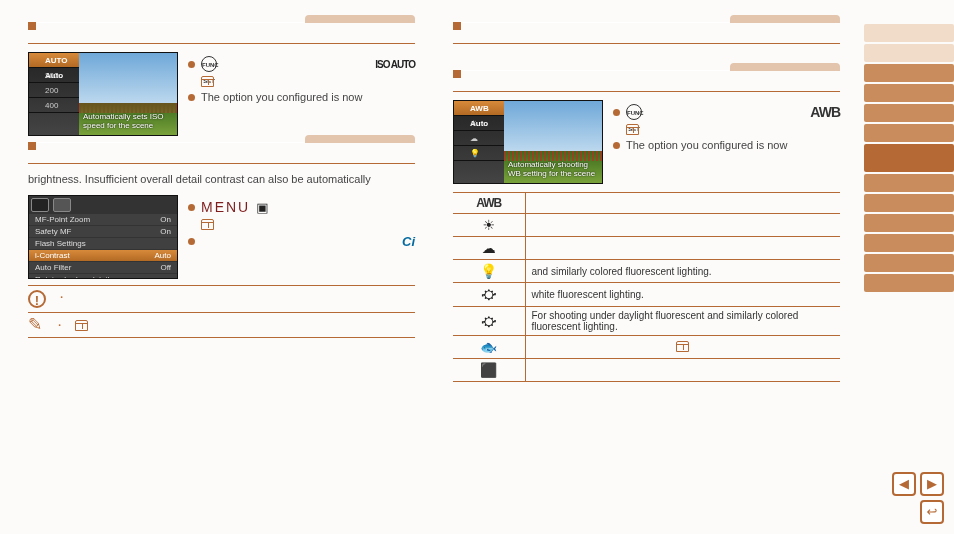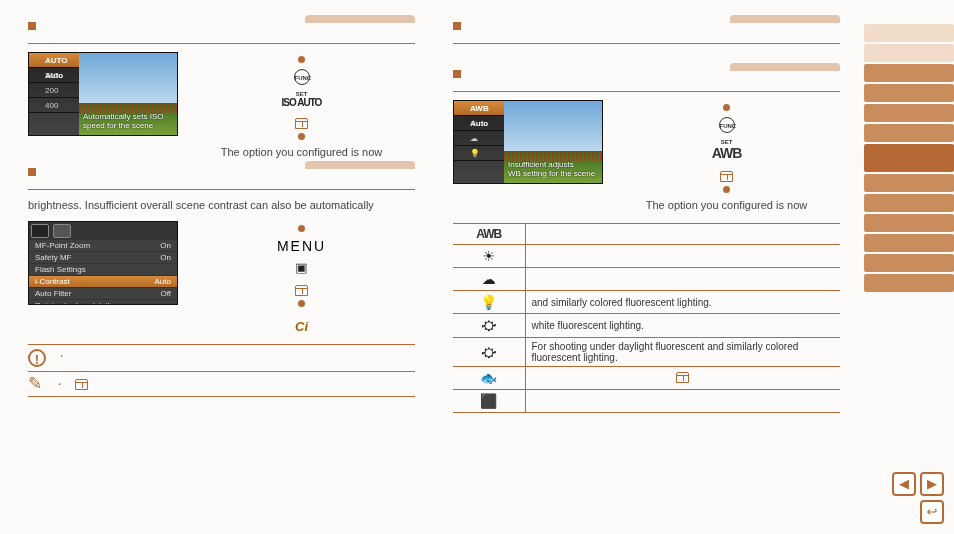--- a/index.html
+++ b/index.html
@@ -125,41 +125,41 @@
     font-size:8px;
   }
   .cam-menu2 .tabbar{height:18px;background:#333;}
   .cam-menu2 .tabbar .camicon{display:inline-block;width:18px;height:14px;margin:2px;background:#222;border:1px solid #888;border-radius:2px;}
   .cam-menu2 .r{display:flex;justify-content:space-between;padding:1px 6px;border-bottom:1px solid #333;}
   .cam-menu2 .r.sel{background:linear-gradient(#d78a3a,#b36a24);color:#fff;}
   .step-col { flex: 1; }
   .step-line {
     color: var(--orange-text);
     font-size: 11px;
-    display:flex;align-items:center;gap:6px;margin:4px 0;flex-direction:column;
+    display:flex;align-items:center;gap:6px;margin:4px 0;
   }
   .dot {
     width: 7px; height: 7px; background: var(--brown-dark); border-radius: 50%;
     display:inline-block;flex:none;
   }
   .book-icon {
     display:inline-block;width:13px;height:11px;
     border:1px solid var(--brown-dark);border-radius:2px 2px 0 0;
     position:relative;
   }
   .book-icon::before,.book-icon::after{content:"";position:absolute;top:2px;width:50%;bottom:1px;border-top:1px solid var(--brown-dark);}
   .book-icon::before{left:0;border-right:1px solid var(--brown-dark);}
   .book-icon::after{right:0;}
   .circ-icon{
     display:inline-block;width:16px;height:16px;border:1px solid #333;border-radius:50%;
     font-size:6px;line-height:16px;text-align:center;color:#333;font-weight:bold;
   }
   .iso-auto{display:inline-block;font-weight:bold;font-size:10px;color:#222;letter-spacing:-1px;}
   .awb{display:inline-block;font-weight:bold;font-size:14px;color:#333;letter-spacing:-1px;}
-  .menu-lbl{font-size:14px;color:#000000;letter-spacing:2px;}
+  .menu-lbl{font-size:14px;color:#7f1d1d;letter-spacing:2px;}
   .warn-icon{
     display:inline-block;width:18px;height:18px;border:2px solid var(--brown-dark);border-radius:50%;
     color:var(--brown-dark);font-weight:bold;text-align:center;line-height:17px;font-size:13px;
   }
   .pencil-icon{
     display:inline-block;width:16px;height:16px;position:relative;color:var(--brown-dark);
   }
   .pencil-icon::before{content:"✎";font-size:17px;line-height:16px;}
   .body-txt { color:#444; line-height:1.4; margin:8px 0; }
   hr.sep { border:none;border-top:1px solid var(--brown-dark); margin:4px 0; }
@@ -228,21 +228,21 @@
           <span class="dot"></span>
           <span style="color:#444">The option you configured is now</span>
         </div>
       </div>
     </div>
 
     <div class="sect-head">
       <div class="sect-head-tab"></div>
     </div>
 
-    <div class="body-txt">brightness. Insufficient overall scene contrast can also be automatically</div>
+    <div class="body-txt">brightness. Insufficient overall detail contrast can also be automatically</div>
 
     <div class="row">
       <div class="thumb">
         <div class="cam-menu2">
           <div class="tabbar"><span class="camicon"></span><span class="camicon" style="background:#555"></span></div>
           <div class="r">
               <span>MF-Point Zoom</span>
               <span>On</span>
             </div>
           <div class="r">
@@ -272,21 +272,21 @@
           <span class="menu-lbl">MENU</span>
           <span style="font-size:13px;color:#222">▣</span>
         </div>
         <div class="step-line">
           <span style="width:7px"></span>
           <span class="book-icon"></span>
         </div>
         <div class="step-line">
           <span class="dot"></span>
           <span style="flex:1"></span>
-          <span style="font-weight:bold;font-size:13px;color:#a16207;font-style:italic">Ci</span>
+          <span style="font-weight:bold;font-size:13px;color:#0369a1;font-style:italic">Ci</span>
         </div>
       </div>
     </div>
 
     <hr class="sep">
     <div style="display:flex;gap:10px;align-items:flex-start">
       <span class="warn-icon">!</span>
       <span style="color:var(--orange-text)">・</span>
     </div>
     <hr class="sep">
@@ -312,21 +312,21 @@
       <div class="thumb">
         <div class="landscape-sky"></div>
           <div class="landscape-grass"></div>
         <div class="cam-menu-side">
           <div class="mi sel"><span>AWB</span> <span>Auto</span></div>
           <div class="mi">☀</div>
           <div class="mi">☁</div>
           <div class="mi">💡</div>
         </div>
         <div class="caption-overlay">
-          <span>Insufficient adjusts</span><br>
+          <span>Automatically shooting</span><br>
           <span>WB setting for the scene</span>
         </div>
       </div>
       <div class="step-col">
         <div class="step-line">
           <span class="dot"></span>
           <span class="circ-icon">FUNC SET</span>
           <span style="flex:1"></span>
           <span class="awb">AWB</span>
         </div>

